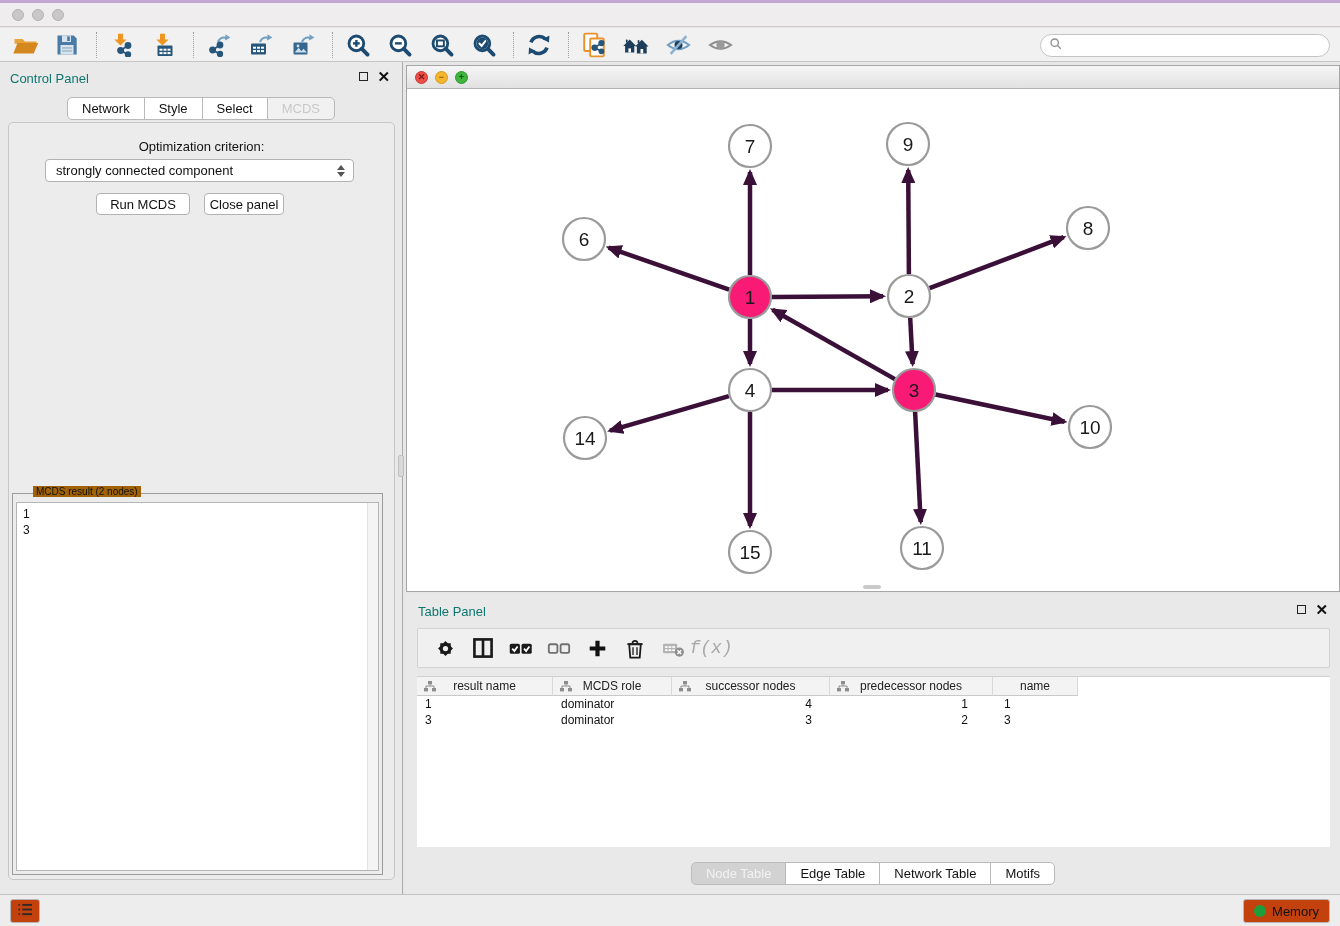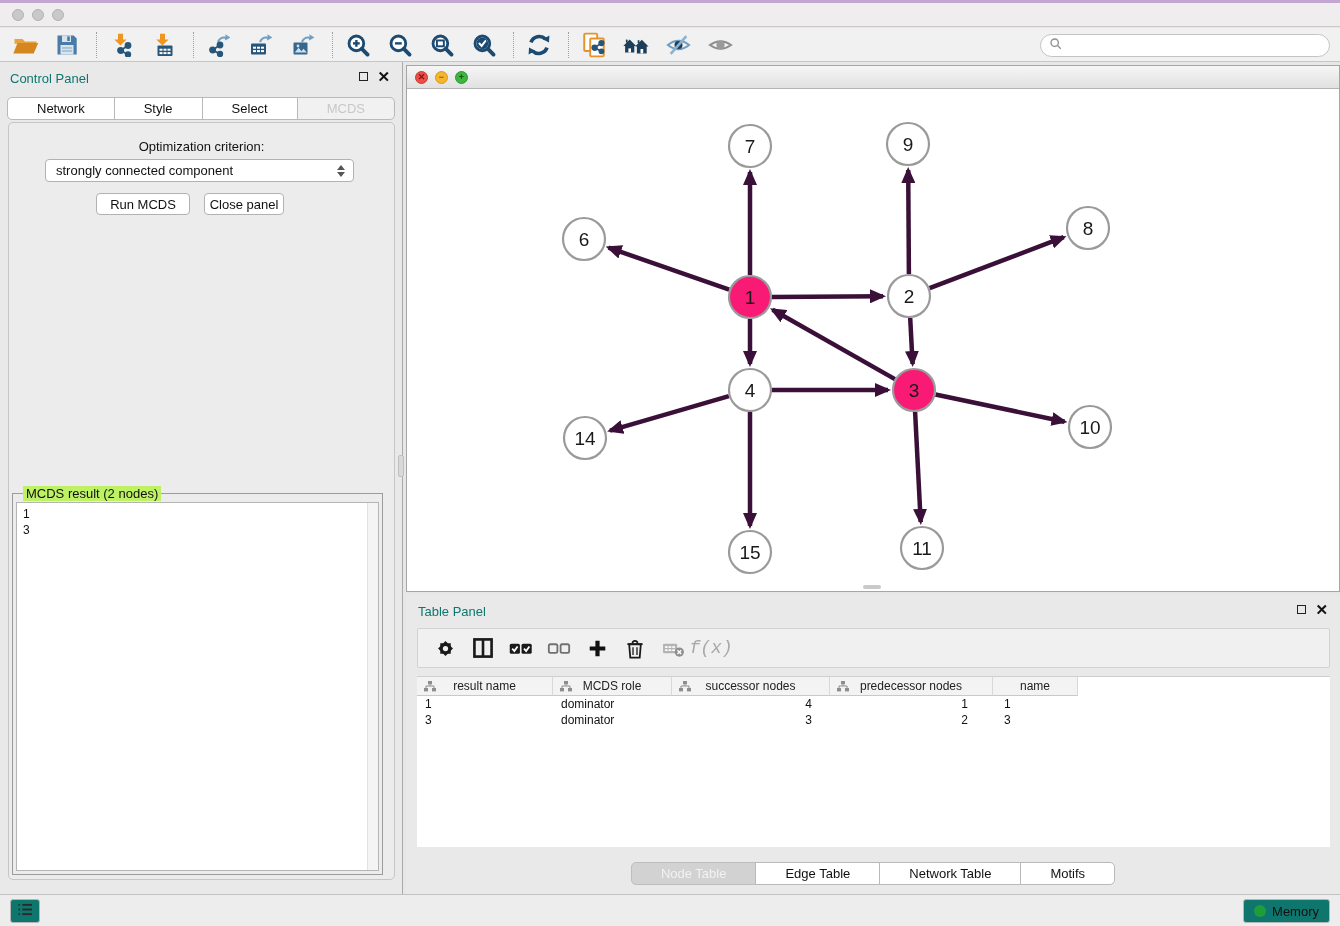--- a/index.html
+++ b/index.html
@@ -24,37 +24,37 @@
 
   
   .control-panel { position:absolute; left:0; top:62px; width:403px; height:832px; background:#e9e9e9; border-right:1px solid #aaa; }
   .panel-header { position:relative; height:30px; }
   .panel-header .panel-title { position:absolute; left:10px; top:9px; font-size:13px; color:#0f766e; }
   .win-icons { position:absolute; right:12px; top:9px; display:flex; gap:9px; align-items:center; }
   .win-float { width:9px; height:9px; border:1.6px solid #222; display:inline-block; }
   .win-close { font-size:15px; font-weight:bold; color:#111; line-height:11px; }
 
   .cp-tabs { position:absolute; left:50%; transform:translateX(-50%); top:35px; display:flex; z-index:3; }
-  .seg-tab { font-size:13px; color:#111; background:#fff; border:1px solid #b9b9b9; padding:3px 29px; margin-left:-1px; white-space:nowrap; }
+  .seg-tab { font-size:13px; color:#111; background:#fff; border:1px solid #b9b9b9; padding:3px 14px; margin-left:-1px; white-space:nowrap; }
   .seg-tab:first-child { border-top-left-radius:5px; border-bottom-left-radius:5px; margin-left:0; }
   .seg-tab:last-child { border-top-right-radius:5px; border-bottom-right-radius:5px; }
   .cp-tabs .seg-tab.selected { background:#f1f1f1; color:#c8c8c8; }
 
   .cp-content { position:absolute; left:8px; top:60px; width:387px; height:758px; background:#ececec; border:1px solid #c6c6c6; border-radius:5px; }
   .opt-label { position:absolute; left:0; right:0; top:16px; text-align:center; font-size:13px; color:#111; }
   .criterion-select { position:absolute; left:36px; top:36px; width:309px; height:23px; background:#fff; border:1px solid #b2b2b2; border-radius:4px; font-size:13px; color:#111; display:flex; align-items:center; padding-left:10px; }
   .stepper { position:absolute; right:6px; top:3px; width:12px; height:16px; display:flex; flex-direction:column; align-items:center; justify-content:center; gap:2px; }
   .stepper .up { width:0; height:0; border-left:4px solid transparent; border-right:4px solid transparent; border-bottom:5px solid #555; }
   .stepper .down { width:0; height:0; border-left:4px solid transparent; border-right:4px solid transparent; border-top:5px solid #555; }
   .cp-btn { position:absolute; top:70px; height:22px; background:#fff; border:1px solid #b2b2b2; border-radius:4px; font-size:13px; color:#111; font-family:"Liberation Sans",sans-serif; }
   .run-btn { left:87px; width:94px; }
   .close-btn { left:195px; width:80px; }
 
   .result-group { position:absolute; left:12px; top:431px; width:371px; height:382px; border:1px solid #9c9c9c; z-index:2; background:#ececec; }
-  .result-label { position:absolute; left:10px; top:-8px; background:#bef264; padding:0 3px; font-size:13px; color:#111; }
+  .result-label { position:absolute; left:20px; top:-8px; background:#a16207; padding:0 3px; font-size:10px; color:#111; }
   .result-text { position:absolute; left:3px; top:8px; right:3px; bottom:3px; background:#fff; border:1px solid #b5b5b5; font-size:12px; color:#111; padding:3px 6px; line-height:16px; }
   .result-scroll { position:absolute; right:0; top:0; bottom:0; width:11px; background:#f4f4f4; border-left:1px solid #e2e2e2; }
 
   
   .net-window { position:absolute; left:406px; top:65px; width:934px; height:527px; background:#fff; border:1px solid #a6a6a6; }
   .net-titlebar { position:relative; height:23px; background:linear-gradient(#f6f6f6,#e1e1e1); border-bottom:1px solid #b3b3b3; }
   .net-traffic { position:absolute; left:8px; top:5px; display:flex; gap:7px; }
   .nt { width:13px; height:13px; border-radius:50%; font-size:9px; font-weight:bold; color:#7c3a00; display:flex; align-items:center; justify-content:center; line-height:1; }
   .nt.red { background:#ed4e47; border:1px solid #c63b36; color:#7e1612; }
   .nt.yellow { background:#f6b52e; border:1px solid #d69a1e; color:#8a5d05; }
@@ -73,21 +73,21 @@
   .dt-header { display:flex; height:19px; }
   .dt-hcell { position:relative; background:#f3f3f3; border-right:1px solid #d8d8d8; border-bottom:1px solid #c9c9c9; font-size:12px; color:#222; display:flex; align-items:center; justify-content:center; }
   .dt-hcell .tree { position:absolute; left:7px; top:4px; }
   .dt-row { display:flex; height:16px; font-size:12px; color:#111; }
   .dt-cell { overflow:hidden; white-space:nowrap; padding-top:1px; }
   .tp-tabs { position:absolute; left:0; right:0; top:267px; display:flex; justify-content:center; }
   .tp-tabs .seg-tab.selected { background:#d2d2d2; color:#f2f2f2; border-color:#bdbdbd; }
 
   
   .status-bar { position:absolute; left:0; top:894px; width:1340px; height:32px; background:#ededed; border-top:1px solid #c2c2c2; }
-  .sb-btn { position:absolute; top:4px; height:24px; background:#0f766e; border:1px solid #b6b6b6; border-radius:3px; display:flex; align-items:center; justify-content:center; }
+  .sb-btn { position:absolute; top:4px; height:24px; background:#c2410c; border:1px solid #b6b6b6; border-radius:3px; display:flex; align-items:center; justify-content:center; }
   .list-btn { left:10px; width:30px; }
   .memory-btn { right:10px; padding:0 10px; font-size:13px; color:#111; gap:6px; }
   .green-dot { width:12px; height:12px; border-radius:50%; background:#1e9e3a; display:inline-block; }
 </style>
 </head>
 <body>
 
 <div id="app">
   <div class="desktop-strip"></div>
 

